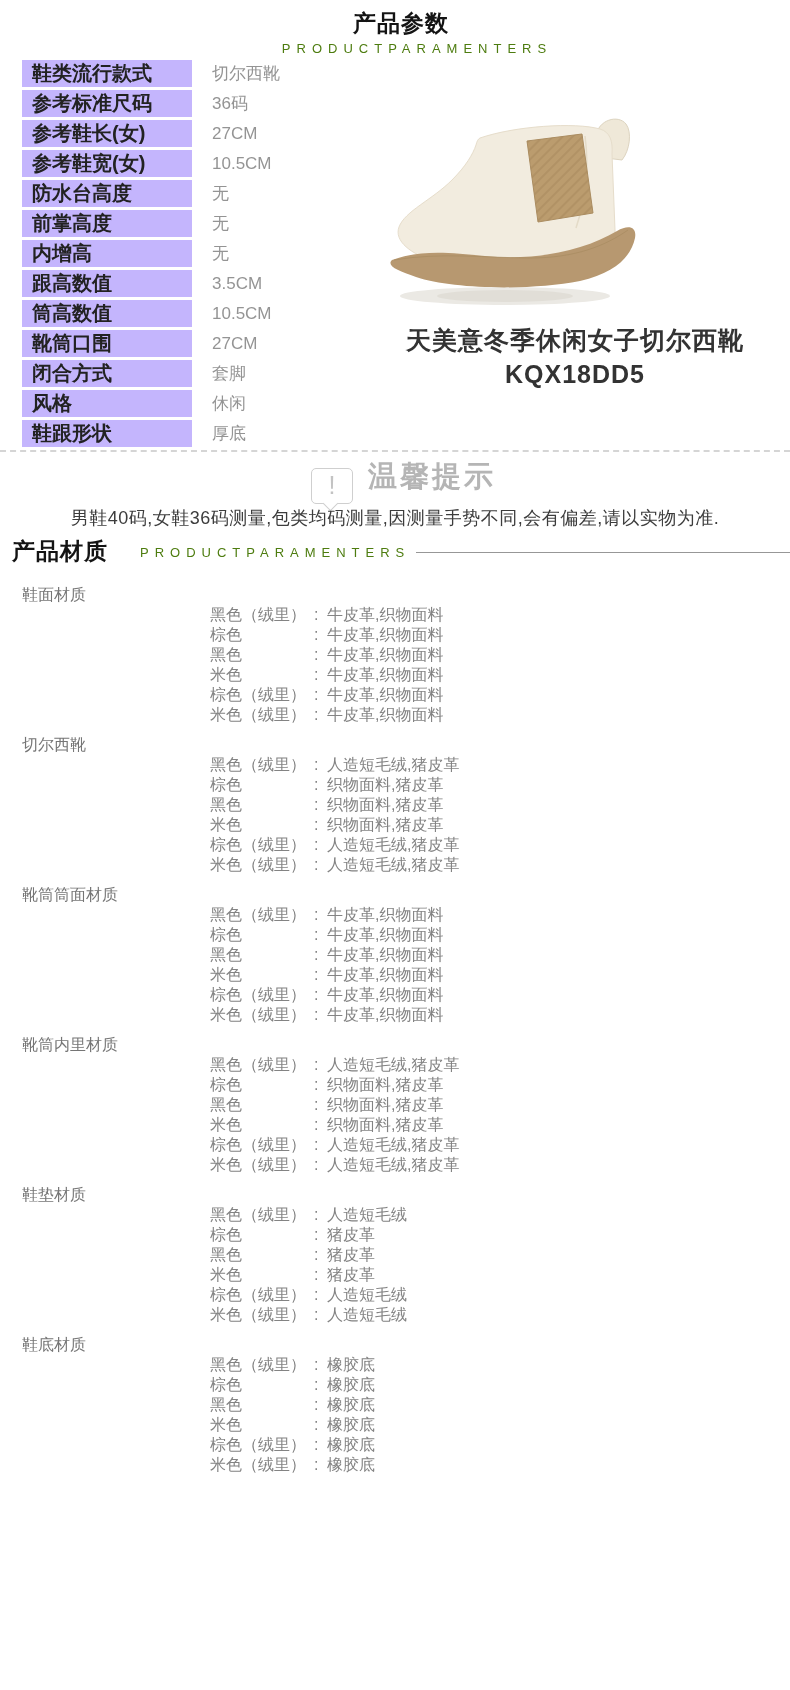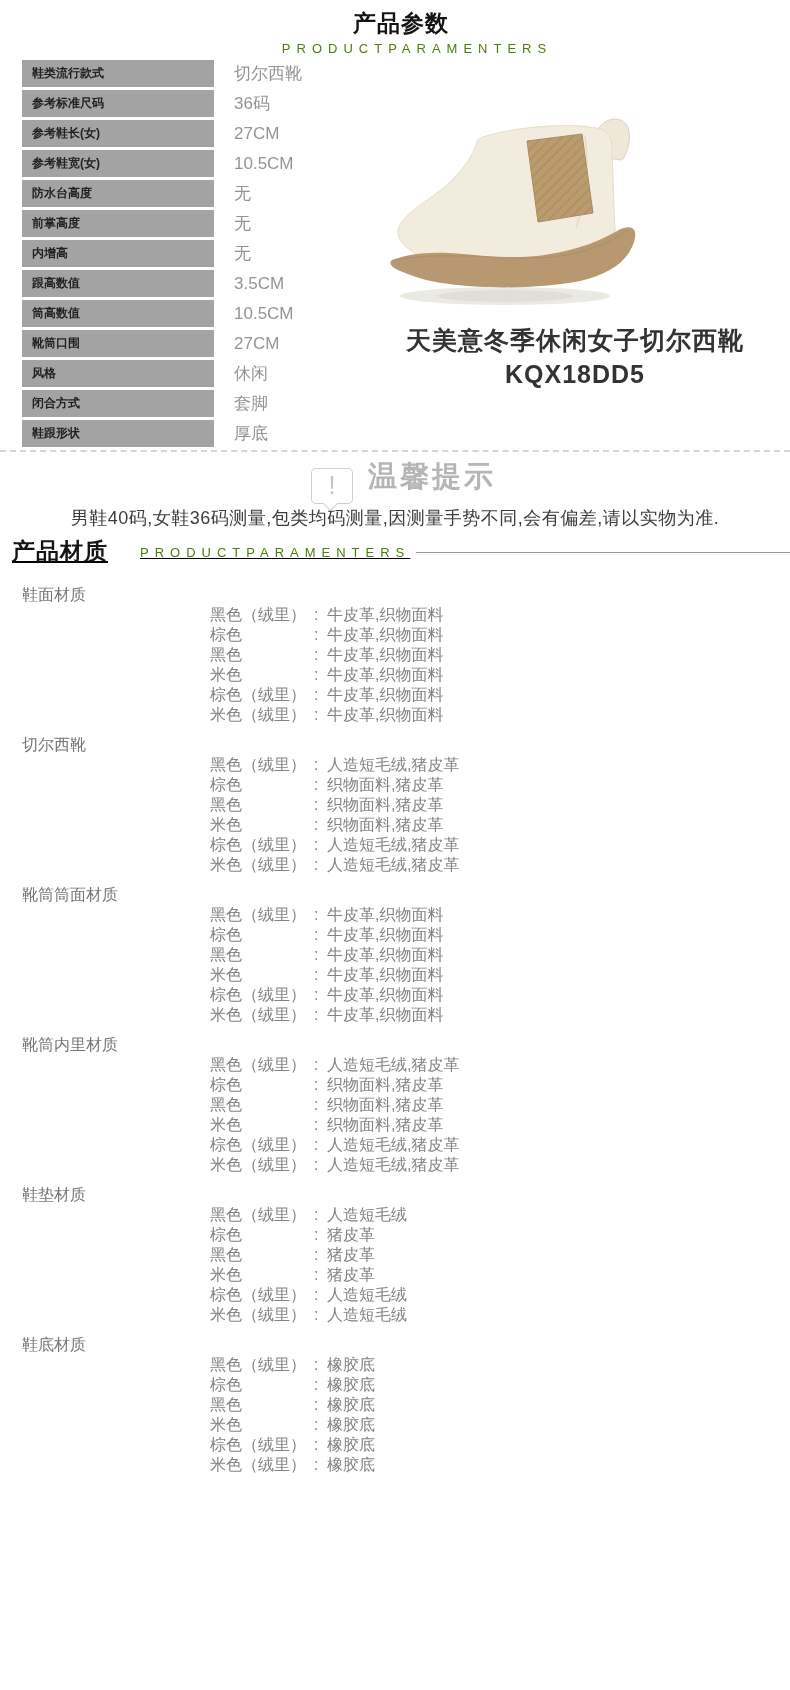--- a/index.html
+++ b/index.html
@@ -2,29 +2,29 @@
 <html><head>
 <meta charset="utf-8">
 <style>
   html,body{margin:0;padding:0;background:#fff;}
   body{font-family:"Liberation Sans","DejaVu Sans",sans-serif;}
   .page{position:relative;width:790px;height:1690px;background:#fff;overflow:hidden;}
 
   
   .sec-header{position:absolute;left:12px;right:0;display:flex;align-items:center;height:34px;}
   #hdr-params{top:8px;flex-direction:column;}
-  #hdr-materials{top:534px;text-decoration:underline;}
+  #hdr-materials{top:534px;}
   .sec-title{font-size:23px;font-weight:bold;color:#141414;letter-spacing:1px;white-space:nowrap;}
   .sec-sub{margin-left:32px;font-size:13px;color:#4d7c0f;letter-spacing:6px;white-space:nowrap;margin-top:2px;text-align:right;}
   .sec-line{flex:1;border-top:1px solid #979797;margin-left:6px;margin-top:2px;}
 
   
   .params{position:absolute;top:60px;left:22px;}
   .p-row{display:flex;align-items:center;height:27px;margin-bottom:3px;}
-  .p-label{width:192px;height:27px;line-height:27px;background:#a3a3a3;padding-left:10px;box-sizing:border-box;font-size:12px;font-weight:bold;color:#222;white-space:nowrap;}
+  .p-label{width:170px;height:27px;line-height:27px;background:#c4b5fd;padding-left:10px;box-sizing:border-box;font-size:20px;font-weight:bold;color:#222;white-space:nowrap;}
   .p-value{margin-left:20px;font-size:17px;color:#949494;white-space:nowrap;}
 
   
   .product{position:absolute;left:370px;top:88px;width:410px;height:310px;}
   .boot-svg{position:absolute;left:10px;top:22px;}
   .product-name{position:absolute;top:236px;left:0;width:100%;text-align:center;font-size:25px;color:#333;font-weight:600;letter-spacing:1px;}
   .product-model{position:absolute;top:272px;left:0;width:100%;text-align:center;font-size:25px;color:#333;font-weight:600;letter-spacing:1px;}
 
   
   .divider{position:absolute;top:450px;left:0;width:790px;height:0;border-top:2px dashed #d5d5d5;}
@@ -93,26 +93,26 @@
       </div>
       <div class="p-row">
         <div class="p-label">筒高数值</div>
         <div class="p-value">10.5CM</div>
       </div>
       <div class="p-row">
         <div class="p-label">靴筒口围</div>
         <div class="p-value">27CM</div>
       </div>
       <div class="p-row">
+        <div class="p-label">闭合方式</div>
+        <div class="p-value">套脚</div>
+      </div>
+      <div class="p-row">
         <div class="p-label">风格</div>
         <div class="p-value">休闲</div>
-      </div>
-      <div class="p-row">
-        <div class="p-label">闭合方式</div>
-        <div class="p-value">套脚</div>
       </div>
       <div class="p-row">
         <div class="p-label">鞋跟形状</div>
         <div class="p-value">厚底</div>
       </div>
     </div>
 
   <div class="product">
     <svg class="boot-svg" width="290" height="200" viewBox="0 0 290 200" role="img">
       <defs>

